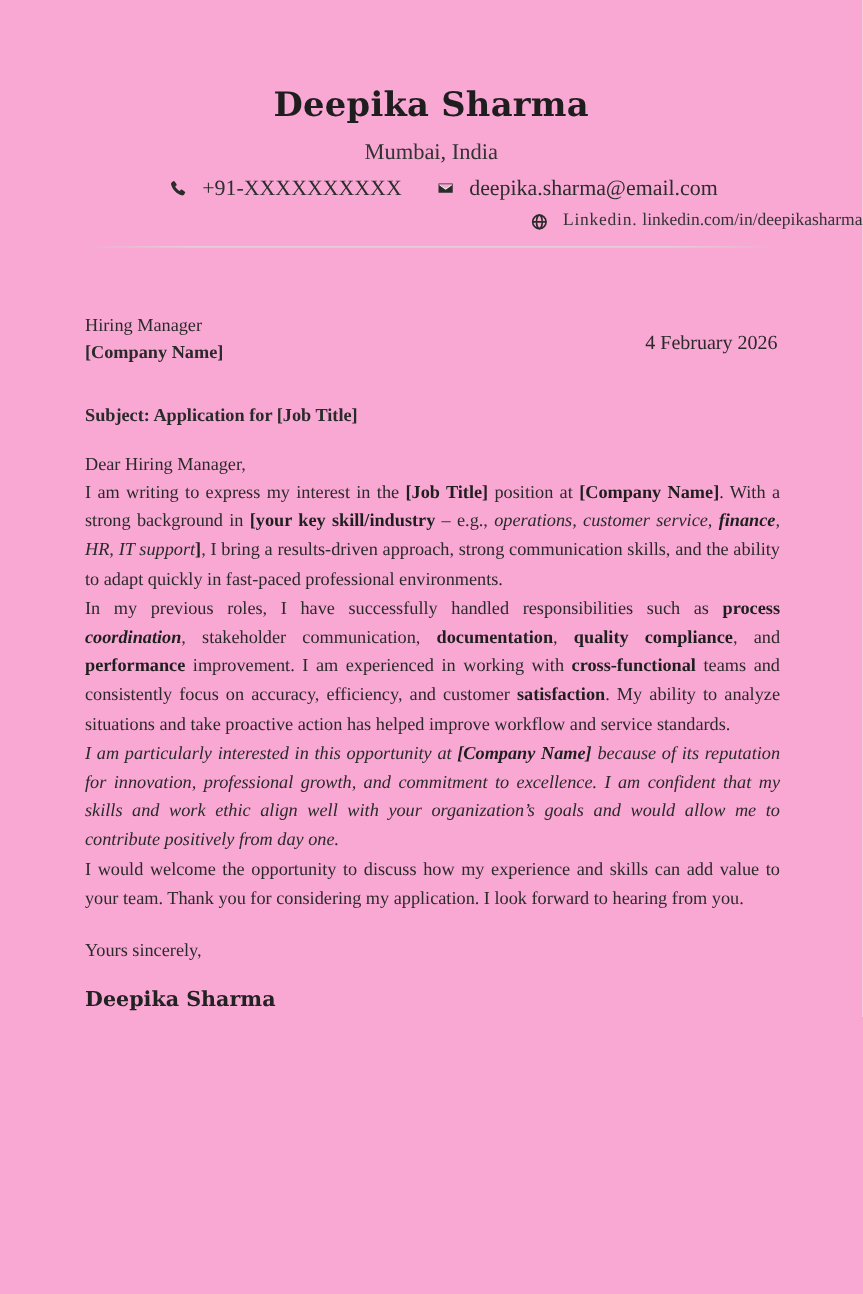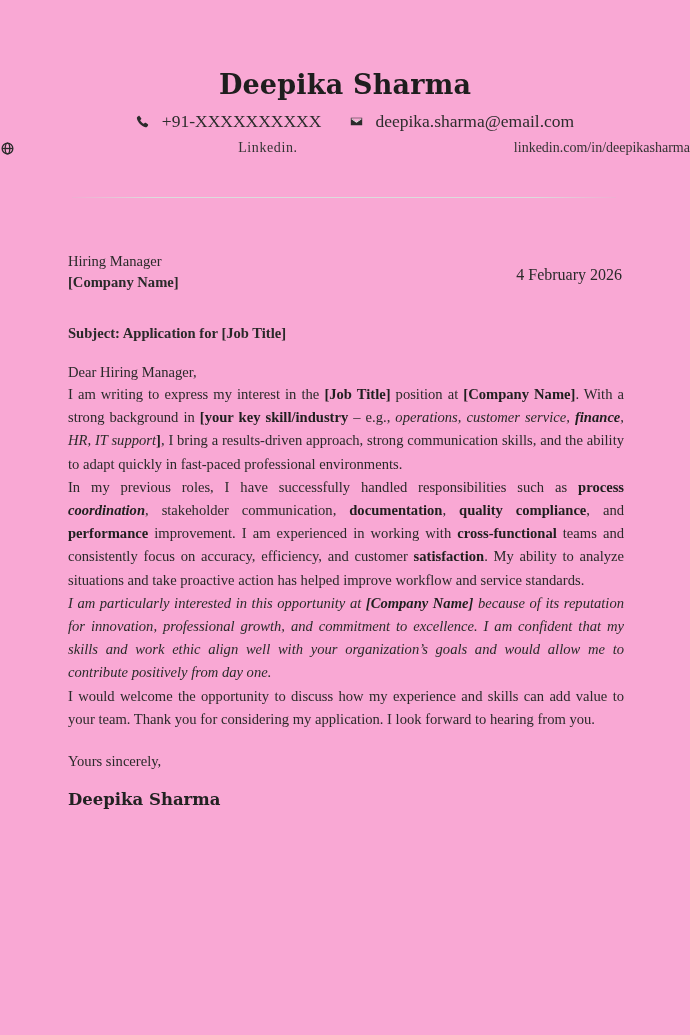--- a/index.html
+++ b/index.html
@@ -63,21 +63,21 @@
       align-items: center;
       justify-content: center;
       width: 14px;
       height: 14px;
       margin-right: 12px;
       color: #2b2b2b;
     }
     .icon svg { width: 13px; height: 13px; display: block; }
     .linkedin-row {
       display: flex;
-      justify-content: space-between;
+      justify-content: flex-end;
       align-items: center;
       font-size: 14px;
       color: #333;
       line-height: 22px;
       margin-top: 4px;
     }
     .linkedin-row .icon { margin-right: 12px; }
     .linkedin-label { letter-spacing: 0.6px; margin-right: 4px; }
     .divider {
       position: absolute;
@@ -132,20 +132,21 @@
     b { font-weight: bold; color: #1f1f1f; }
     i { }
   </style>
 </head>
 <body>
 
 <div class="page">
 
   <div class="header">
     <h1 class="name">Deepika Sharma</h1>
+    <div class="location">Mumbai, India</div>
 
     <div class="contact-row">
       <span class="contact-item">
         <span class="icon">
           <svg viewBox="0 0 16 16">
               <path fill="currentColor" d="M3.2 1.2c.4-.3 1-.2 1.3.2l1.9 2.6c.3.4.2 1-.1 1.3L5.1 6.4c.7 1.6 2.8 3.7 4.5 4.5l1.1-1.2c.3-.3.9-.4 1.3-.1l2.6 1.9c.4.3.5.9.2 1.3l-1.1 1.6c-.5.6-1.3.9-2.1.7C6.9 13.9 2.1 9.1 1.1 4.4.9 3.6 1.2 2.8 1.8 2.3z"></path>
             </svg>
         </span>
         <span>+91-XXXXXXXXXX</span>
       </span>

